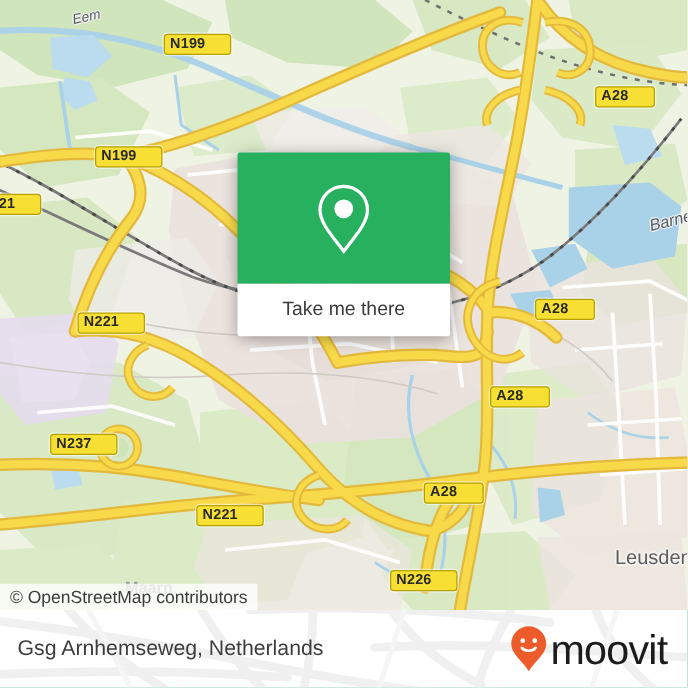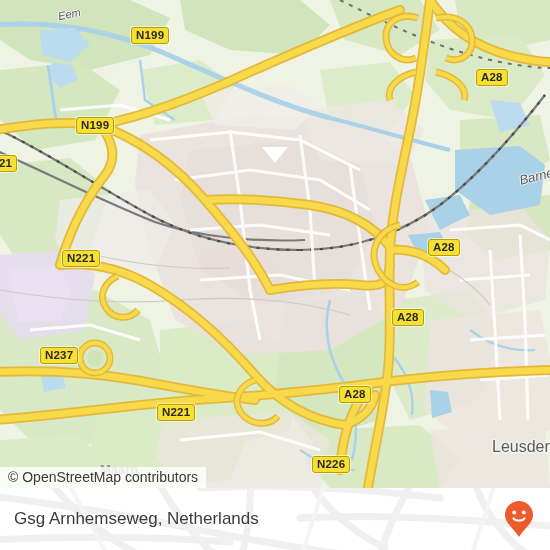--- a/index.html
+++ b/index.html
@@ -20,21 +20,21 @@
   
   .shield {
     position:absolute;
     background:#f7e033;
     border:1.6px solid #b5a000;
     border-radius:3px;
     color:#2a2a2a;
     font-size:11.5px;
     font-weight:bold;
     letter-spacing:.2px;
-    padding:1px 4px 2px 4px;
+    padding:1px 20px 2px 4px;
     line-height:12px;
     white-space:nowrap;
     box-shadow:0 0 0 1px rgba(255,255,255,.55);
   }
 
   
   .place-label {
     position:absolute;
     color:#5c5c5c;
     font-size:16px;
@@ -343,20 +343,31 @@
   <div class="shield" style="left:40px;top:347px">N237</div>
   <div class="shield" style="left:157px;top:404px">N221</div>
   <div class="shield" style="left:312px;top:456px">N226</div>
 
   <div class="place-label" style="left:492px;top:438px">Leusden</div>
   <div class="faint-label" style="left:100px;top:462px">Maarn</div>
 
   <div class="water-label" style="left:58px;top:8px;transform:rotate(-12deg);color:#5a5a5a;font-style:italic">Eem</div>
   <div class="water-label" style="left:519px;top:168px;transform:rotate(-14deg);color:#5a5a5a;font-size:13px">Barnev</div>
 
+  <div id="popup-card">
+    <div id="popup-green">
+      <svg width="46" height="58" viewBox="0 0 46 58">
+        <path d="M23,3 C12.5,3 4,11.5 4,22 C4,33 15,44 23,55 C31,44 42,33 42,22 C42,11.5 33.5,3 23,3 Z" fill="none" stroke="#ffffff" stroke-width="2.6"></path>
+        <circle cx="23" cy="21" r="7.5" fill="#ffffff"></circle>
+      </svg>
+    </div>
+    <div id="popup-footer">
+      <span>Take me there</span>
+    </div>
+  </div>
   <div id="popup-tail"></div>
 
   <div id="attribution">
     <span>© OpenStreetMap contributors</span>
   </div>
 </div>
 
 <div id="bottom-bar">
 
   <svg id="bottom-watermark" width="550" height="82" viewBox="0 0 550 82">
@@ -385,14 +396,15 @@
     <span>Gsg Arnhemseweg, Netherlands</span>
   </div>
 
   <div id="moovit-logo">
     <svg width="30" height="38" viewBox="0 0 30 38">
       <path d="M15,1 C7.3,1 1,7.3 1,15 C1,23.5 10,28.5 15,37 C20,28.5 29,23.5 29,15 C29,7.3 22.7,1 15,1 Z" fill="#ec5b29"></path>
       <circle cx="10.2" cy="12.5" r="1.9" fill="#ffffff"></circle>
       <circle cx="19.8" cy="12.5" r="1.9" fill="#ffffff"></circle>
       <path d="M9.5,18.3 C11.8,21.3 18.2,21.3 20.5,18.3" fill="none" stroke="#ffffff" stroke-width="2.1" stroke-linecap="round"></path>
     </svg>
+    <span id="moovit-word">moovit</span>
   </div>
 </div>
 
 </body></html>

